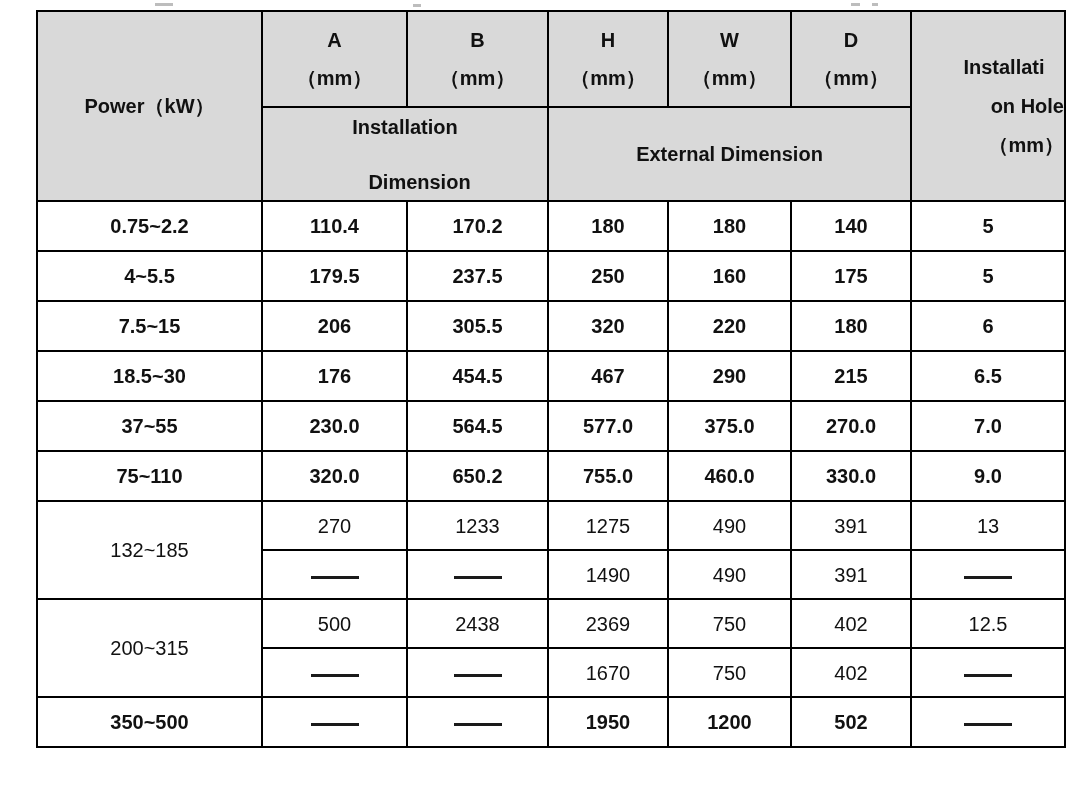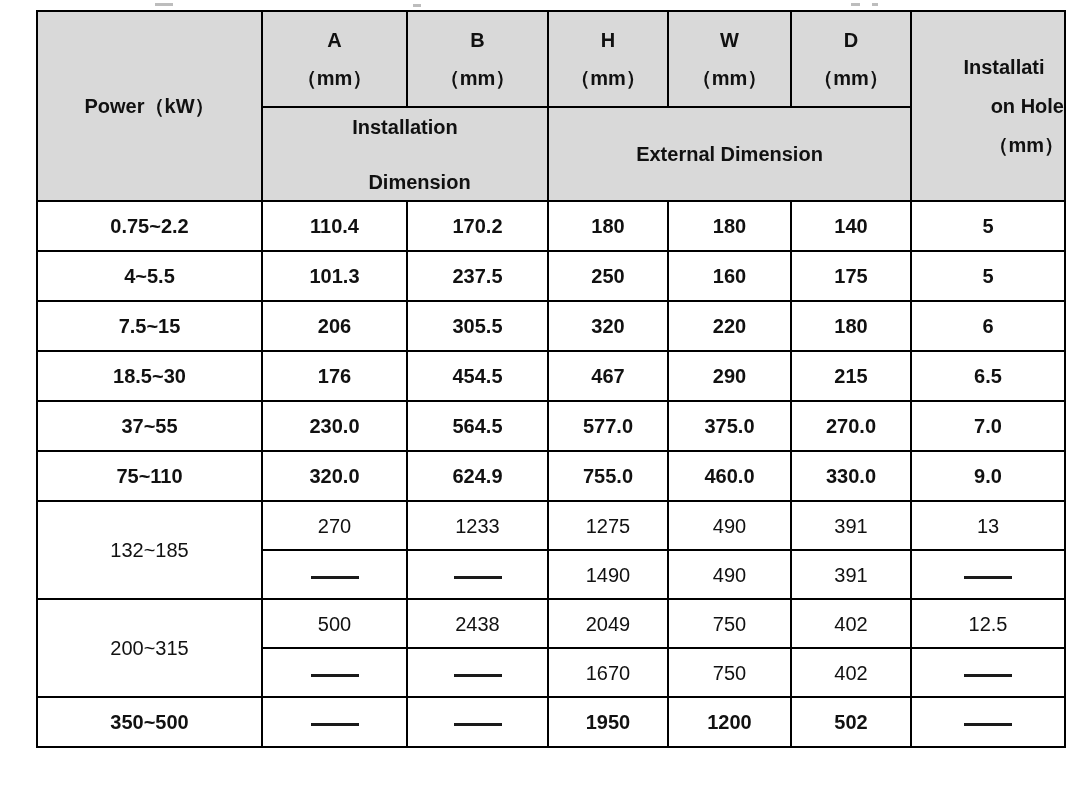--- a/index.html
+++ b/index.html
@@ -151,21 +151,21 @@
           <td>110.4</td>
           <td>170.2</td>
           <td>180</td>
           <td>180</td>
           <td>140</td>
           <td>5</td>
         </tr>
 
         <tr class="r-data">
           <td>4~5.5</td>
-          <td>101.3</td>
+          <td>179.5</td>
           <td>237.5</td>
           <td>250</td>
           <td>160</td>
           <td>175</td>
           <td>5</td>
         </tr>
 
         <tr class="r-data">
           <td>7.5~15</td>
           <td>206</td>
@@ -192,21 +192,21 @@
           <td>564.5</td>
           <td>577.0</td>
           <td>375.0</td>
           <td>270.0</td>
           <td>7.0</td>
         </tr>
 
         <tr class="r-data">
           <td>75~110</td>
           <td>320.0</td>
-          <td>624.9</td>
+          <td>650.2</td>
           <td>755.0</td>
           <td>460.0</td>
           <td>330.0</td>
           <td>9.0</td>
         </tr>
 
         <tr class="r-sub">
           <td rowspan="2">132~185</td>
           <td>270</td>
           <td>1233</td>
@@ -221,21 +221,21 @@
           <td>1490</td>
           <td>490</td>
           <td>391</td>
           <td><span class="dash"></span></td>
         </tr>
 
         <tr class="r-sub">
           <td rowspan="2">200~315</td>
           <td>500</td>
           <td>2438</td>
-          <td>2049</td>
+          <td>2369</td>
           <td>750</td>
           <td>402</td>
           <td>12.5</td>
         </tr>
         <tr class="r-sub">
           <td><span class="dash"></span></td>
           <td><span class="dash"></span></td>
           <td>1670</td>
           <td>750</td>
           <td>402</td>

